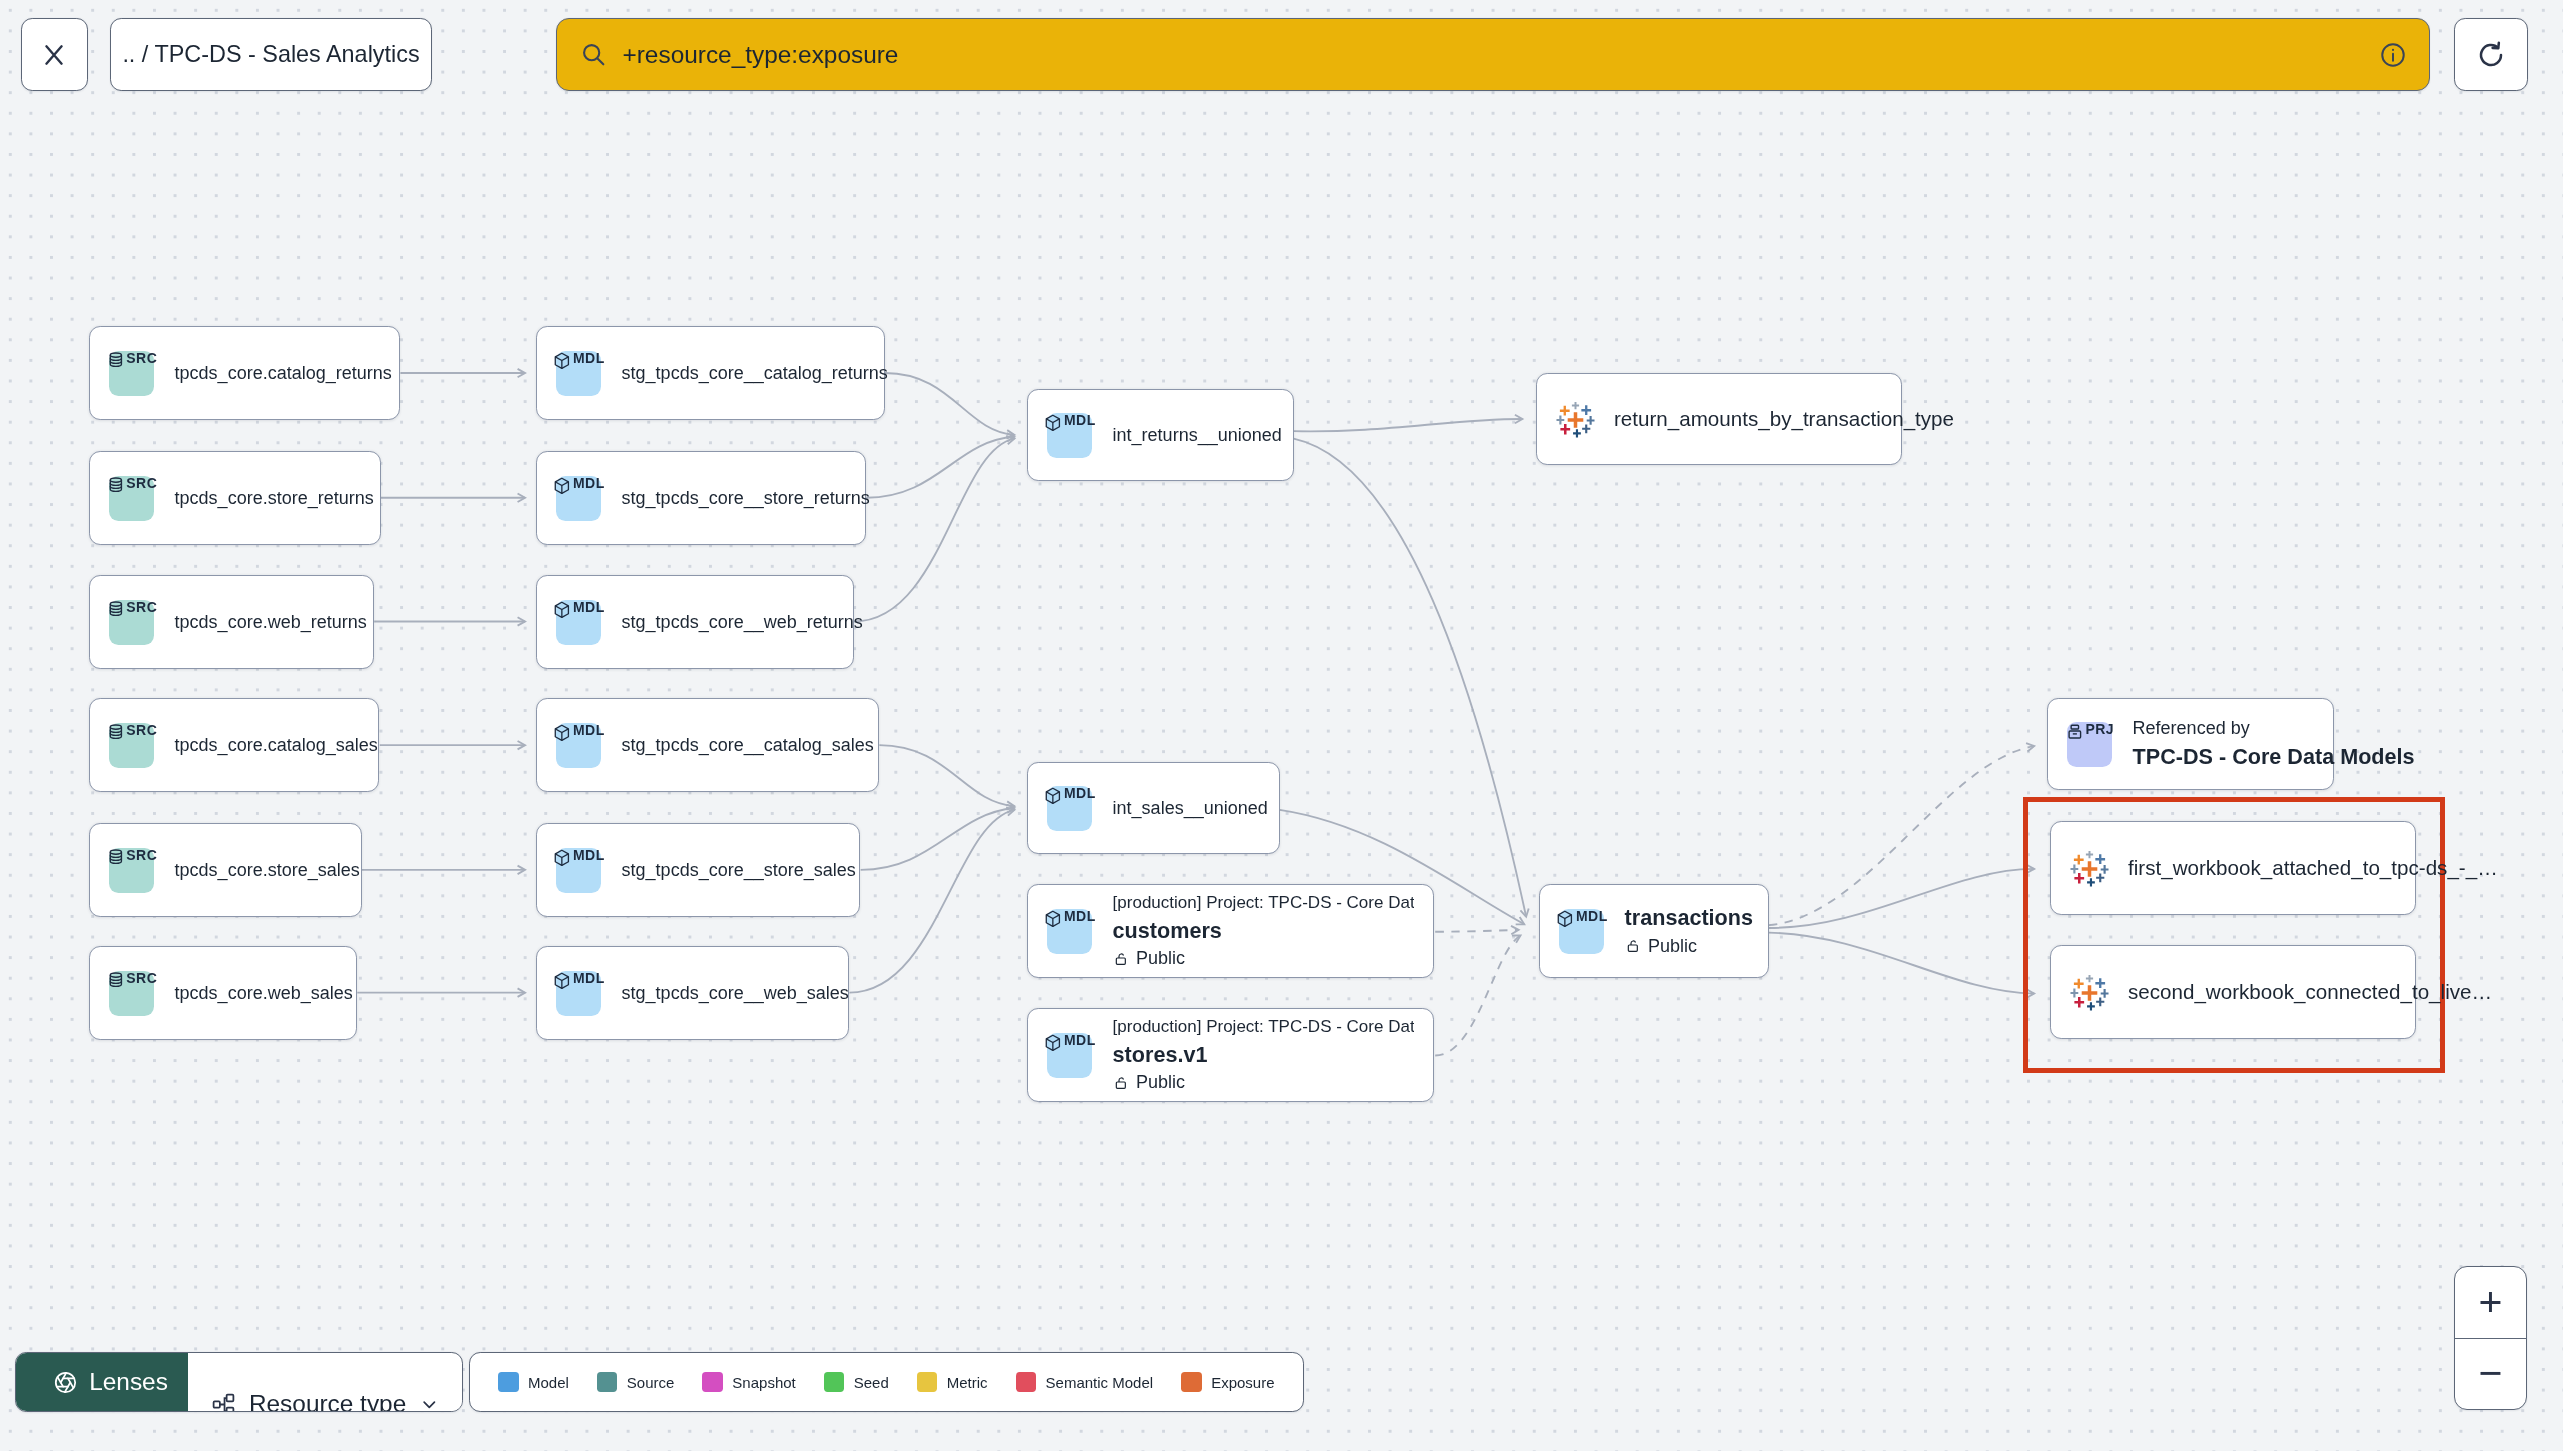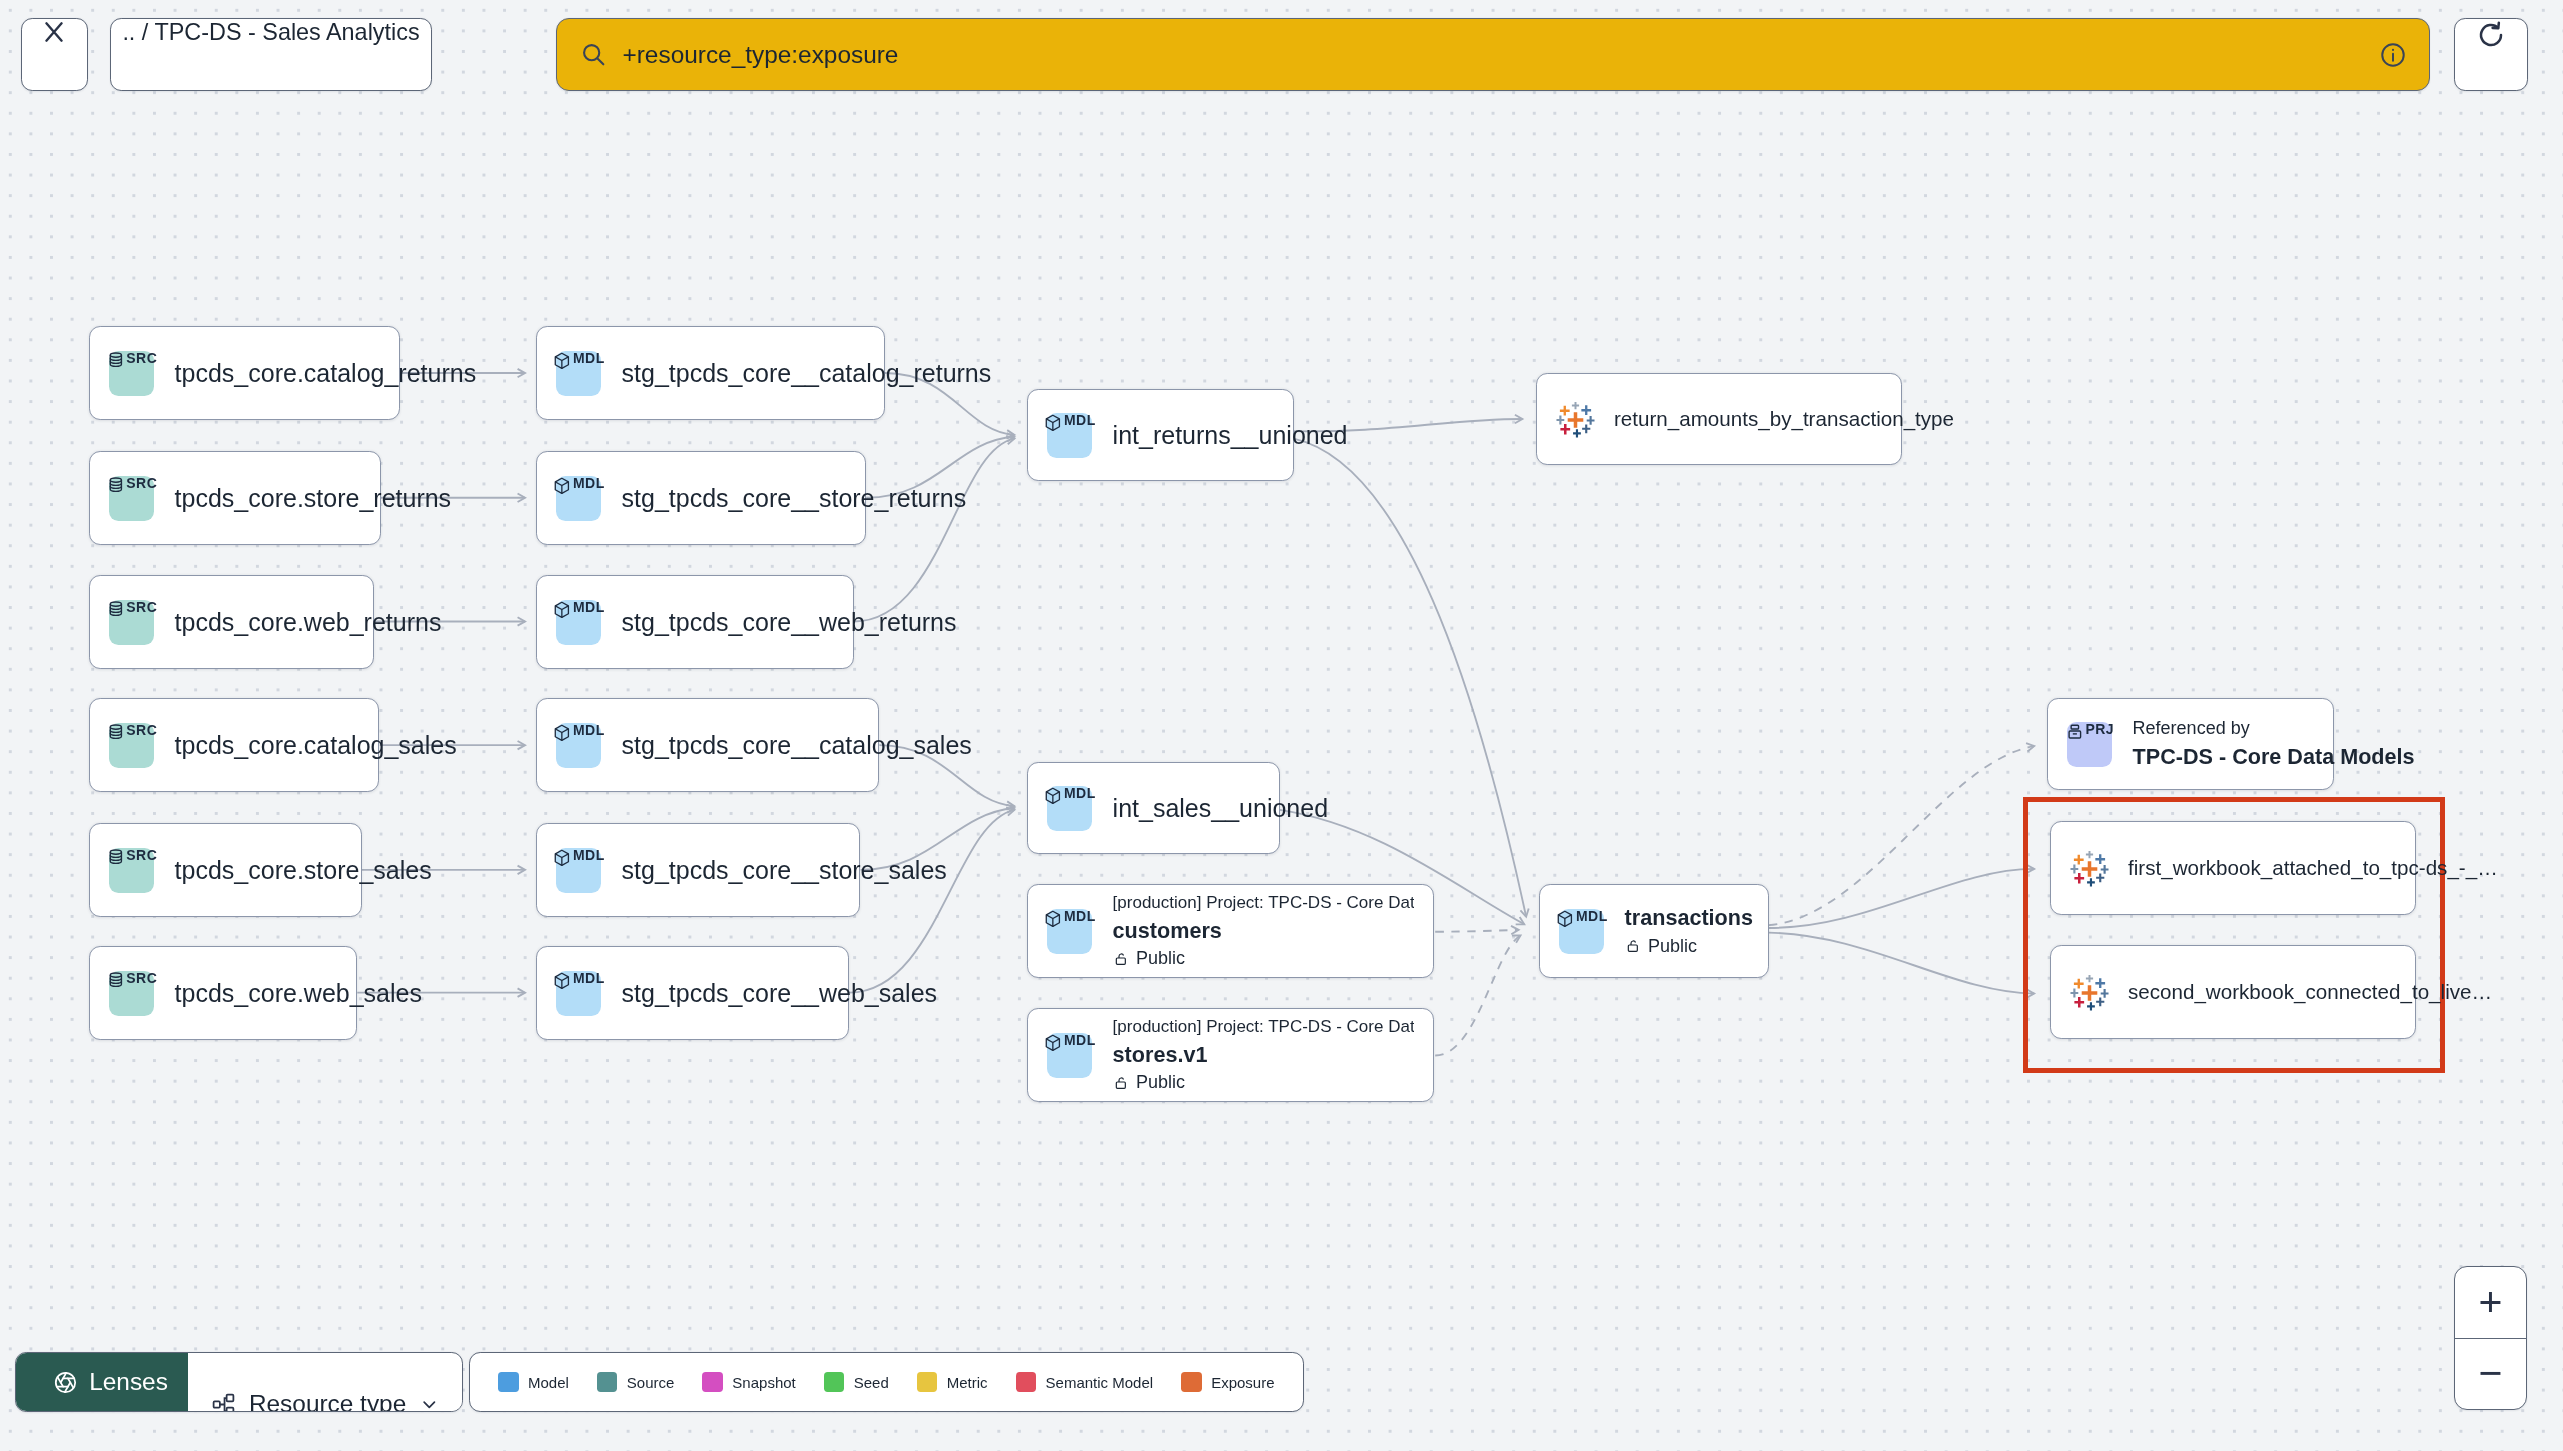--- a/index.html
+++ b/index.html
@@ -12,21 +12,21 @@
     font-family:"Liberation Sans","DejaVu Sans",sans-serif;
     color:var(--c-text);
     background-color:var(--c-bg);
     background-image:radial-gradient(circle,var(--c-dot) 1.5px,transparent 1.6px);
     background-size:20.6px 20.6px;
     position:relative;
   }
   
   .tb-btn{
     position:absolute;background:#fff;border:1.9px solid var(--c-ui_border);
-    border-radius:11.2px;display:flex;align-items:flex-start;justify-content:center;
+    border-radius:11.2px;display:flex;align-items:center;justify-content:center;
     box-shadow:0 0.9px 1.9px rgba(15,25,45,.08);cursor:pointer;
   }
   .breadcrumb{font-size:23.4px;font-weight:500;}
   .searchbar{
     position:absolute;left:556px;top:18px;width:1874px;height:73px;background:#eab308;
     border:1.9px solid var(--c-ui_border);border-radius:13px;display:flex;align-items:center;
     padding:0 22.5px;box-shadow:0 0.9px 1.9px rgba(15,25,45,.08);
   }
   .searchbar input{
     flex:1;border:none;outline:none;font-size:24.4px;color:var(--c-text);
@@ -36,21 +36,21 @@
   .node{
     position:absolute;background:#fff;border:1.9px solid var(--c-node_border);
     border-radius:11.2px;display:flex;align-items:center;padding:0 19px;
     box-shadow:0 0.9px 2.8px rgba(20,30,50,.10);cursor:pointer;
   }
   .badge{
     width:45px;height:45px;border-radius:9.4px;flex:none;display:flex;flex-direction:row;
     align-items:flex-start;justify-content:center;gap:0.9px;color:var(--c-badge_icon);
   }
   .badge .blabel{font-size:14px;font-weight:600;letter-spacing:0.5px;line-height:1;}
-  .ntitle{font-size:25px;font-weight:500;white-space:nowrap;margin-left:20.6px;}
+  .ntitle{font-size:18px;font-weight:500;white-space:nowrap;margin-left:20.6px;}
   .stack{margin-left:20.6px;display:flex;flex-direction:column;gap:4.7px;min-width:0;}
   .stack .small{font-size:17px;white-space:nowrap;overflow:hidden;}
   .stack .big{font-size:21.6px;font-weight:600;white-space:nowrap;}
   .access{display:flex;align-items:center;gap:7.5px;font-size:18px;}
   .kicker{font-size:18px;}
   .exp-label{font-size:20.6px;font-weight:500;margin-left:19px;white-space:nowrap;}
   .highlight-box{position:absolute;border:5.6px solid #d23a18;pointer-events:none;}
   svg.edges{position:absolute;left:0;top:0;pointer-events:none;}
   .edge{fill:none;stroke:var(--c-edge);stroke-width:2px;}
   .edge.dashed{stroke-dasharray:9 8;}

